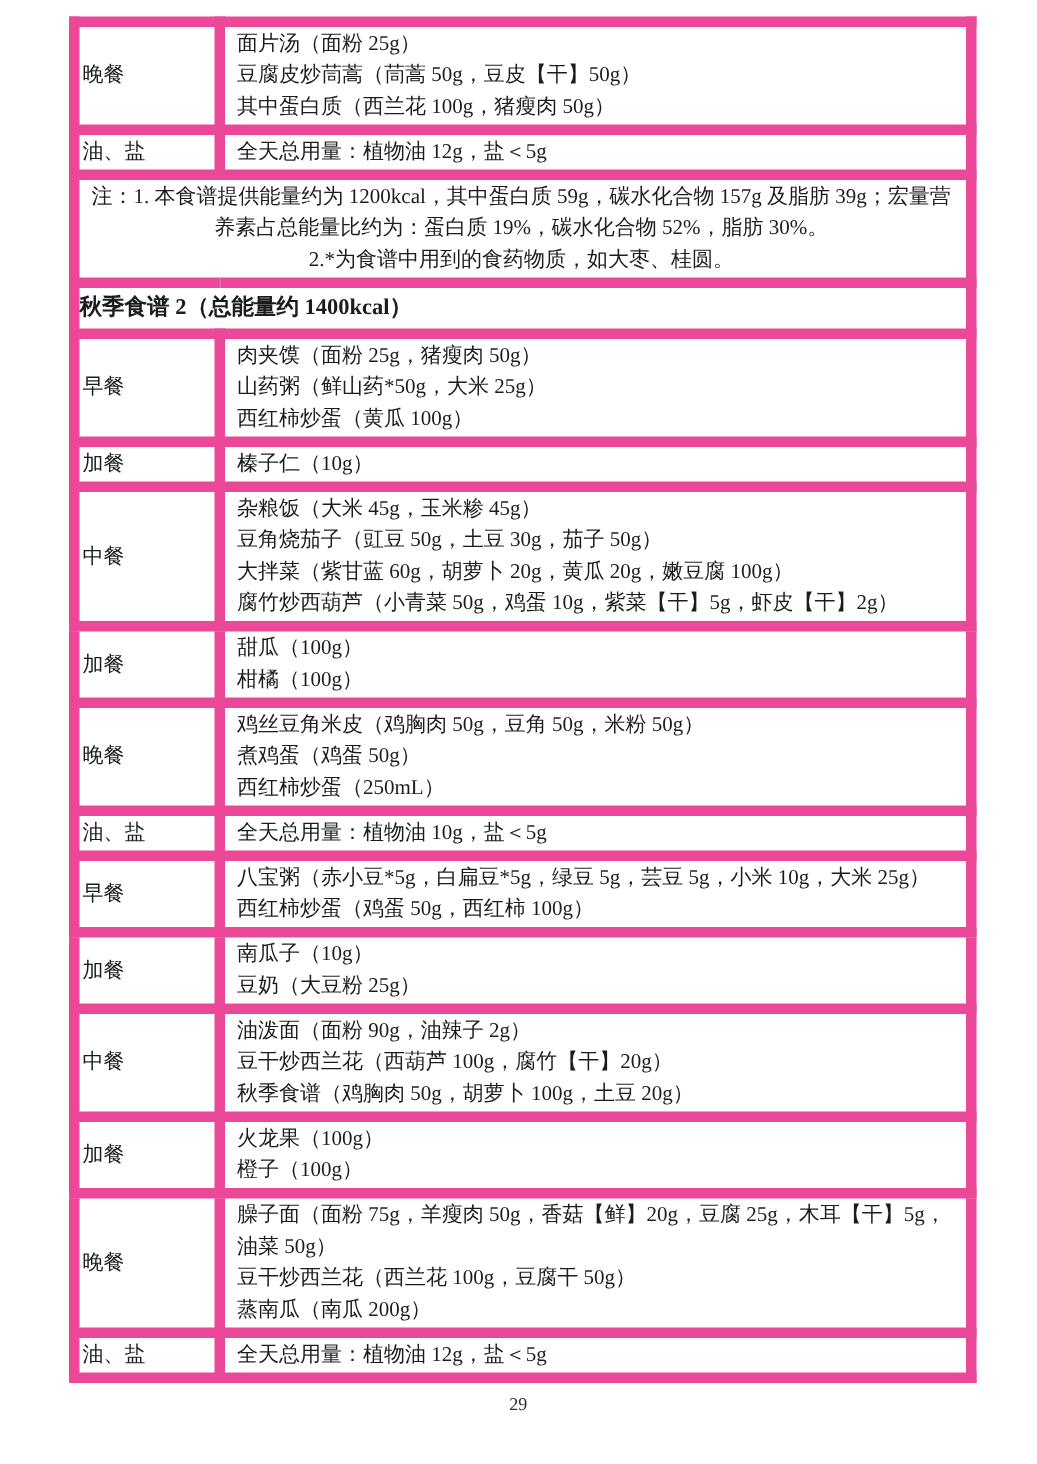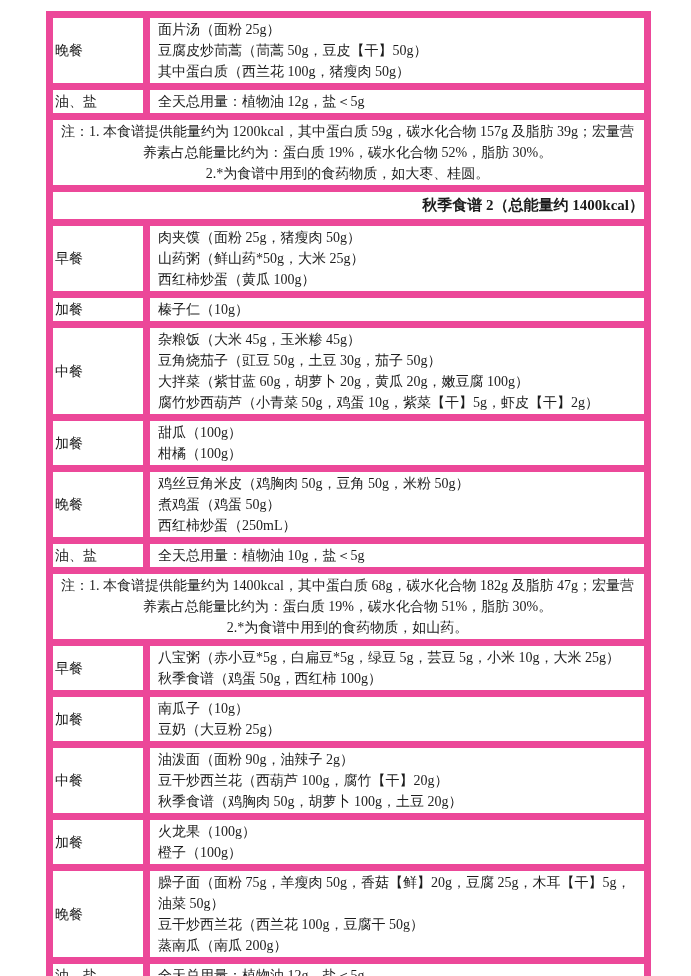--- a/index.html
+++ b/index.html
@@ -14,21 +14,21 @@
     margin-left:46px; width:598px;
   }
   td {
     border:7px solid #ec4899;
     font-size:14px; line-height:21px;
     vertical-align:middle; word-break:break-all;
   }
   td.lbl   { text-align:left; padding:1px 2px; }
   td.dishes{ padding:1px 6px 1px 8px; }
   td.note  { padding:1px 8px 1px 6px;text-align:center; }
-  td.hdr   { text-align:right; font-weight:bold; font-size:15px; line-height:23px; padding:2px 0; }
+  td.hdr   { text-align:left; font-weight:bold; font-size:15px; line-height:23px; padding:2px 0; }
   .dish, .note-line { min-height:21px; }
   .pageno { text-align:center; font-size:12px; margin-top:7px; color:#2a2a2a; }
 </style>
 </head>
 <body>
 
 <div class="sheet">
   <table class="meal">
     <colgroup>
         <col style="width:97px">
@@ -97,32 +97,26 @@
           <div class="dish">煮鸡蛋（鸡蛋 50g）</div>
           <div class="dish">西红柿炒蛋（250mL）</div>
         </td>
       </tr>
       <tr>
         <td class="lbl">油、盐</td>
         <td class="dishes">
           <div class="dish">全天总用量：植物油 10g，盐＜5g</div>
         </td>
       </tr>
-      <tr>
-        <td class="note" colspan="2">
-          <div class="note-line">注：1. 本食谱提供能量约为 1400kcal，其中蛋白质 68g，碳水化合物 182g 及脂肪 47g；宏量营养素占总能量比约为：蛋白质 19%，碳水化合物 51%，脂肪 30%。</div>
-          <div class="note-line">2.*为食谱中用到的食药物质，如山药。</div>
-        </td>
-      </tr>
 
       <tr>
         <td class="lbl">早餐</td>
         <td class="dishes">
           <div class="dish">八宝粥（赤小豆*5g，白扁豆*5g，绿豆 5g，芸豆 5g，小米 10g，大米 25g）</div>
-          <div class="dish">秋季食谱（鸡蛋 50g，西红柿 100g）</div>
+          <div class="dish">西红柿炒蛋（鸡蛋 50g，西红柿 100g）</div>
         </td>
       </tr>
       <tr>
         <td class="lbl">加餐</td>
         <td class="dishes">
           <div class="dish">南瓜子（10g）</div>
           <div class="dish">豆奶（大豆粉 25g）</div>
         </td>
       </tr>
       <tr>

